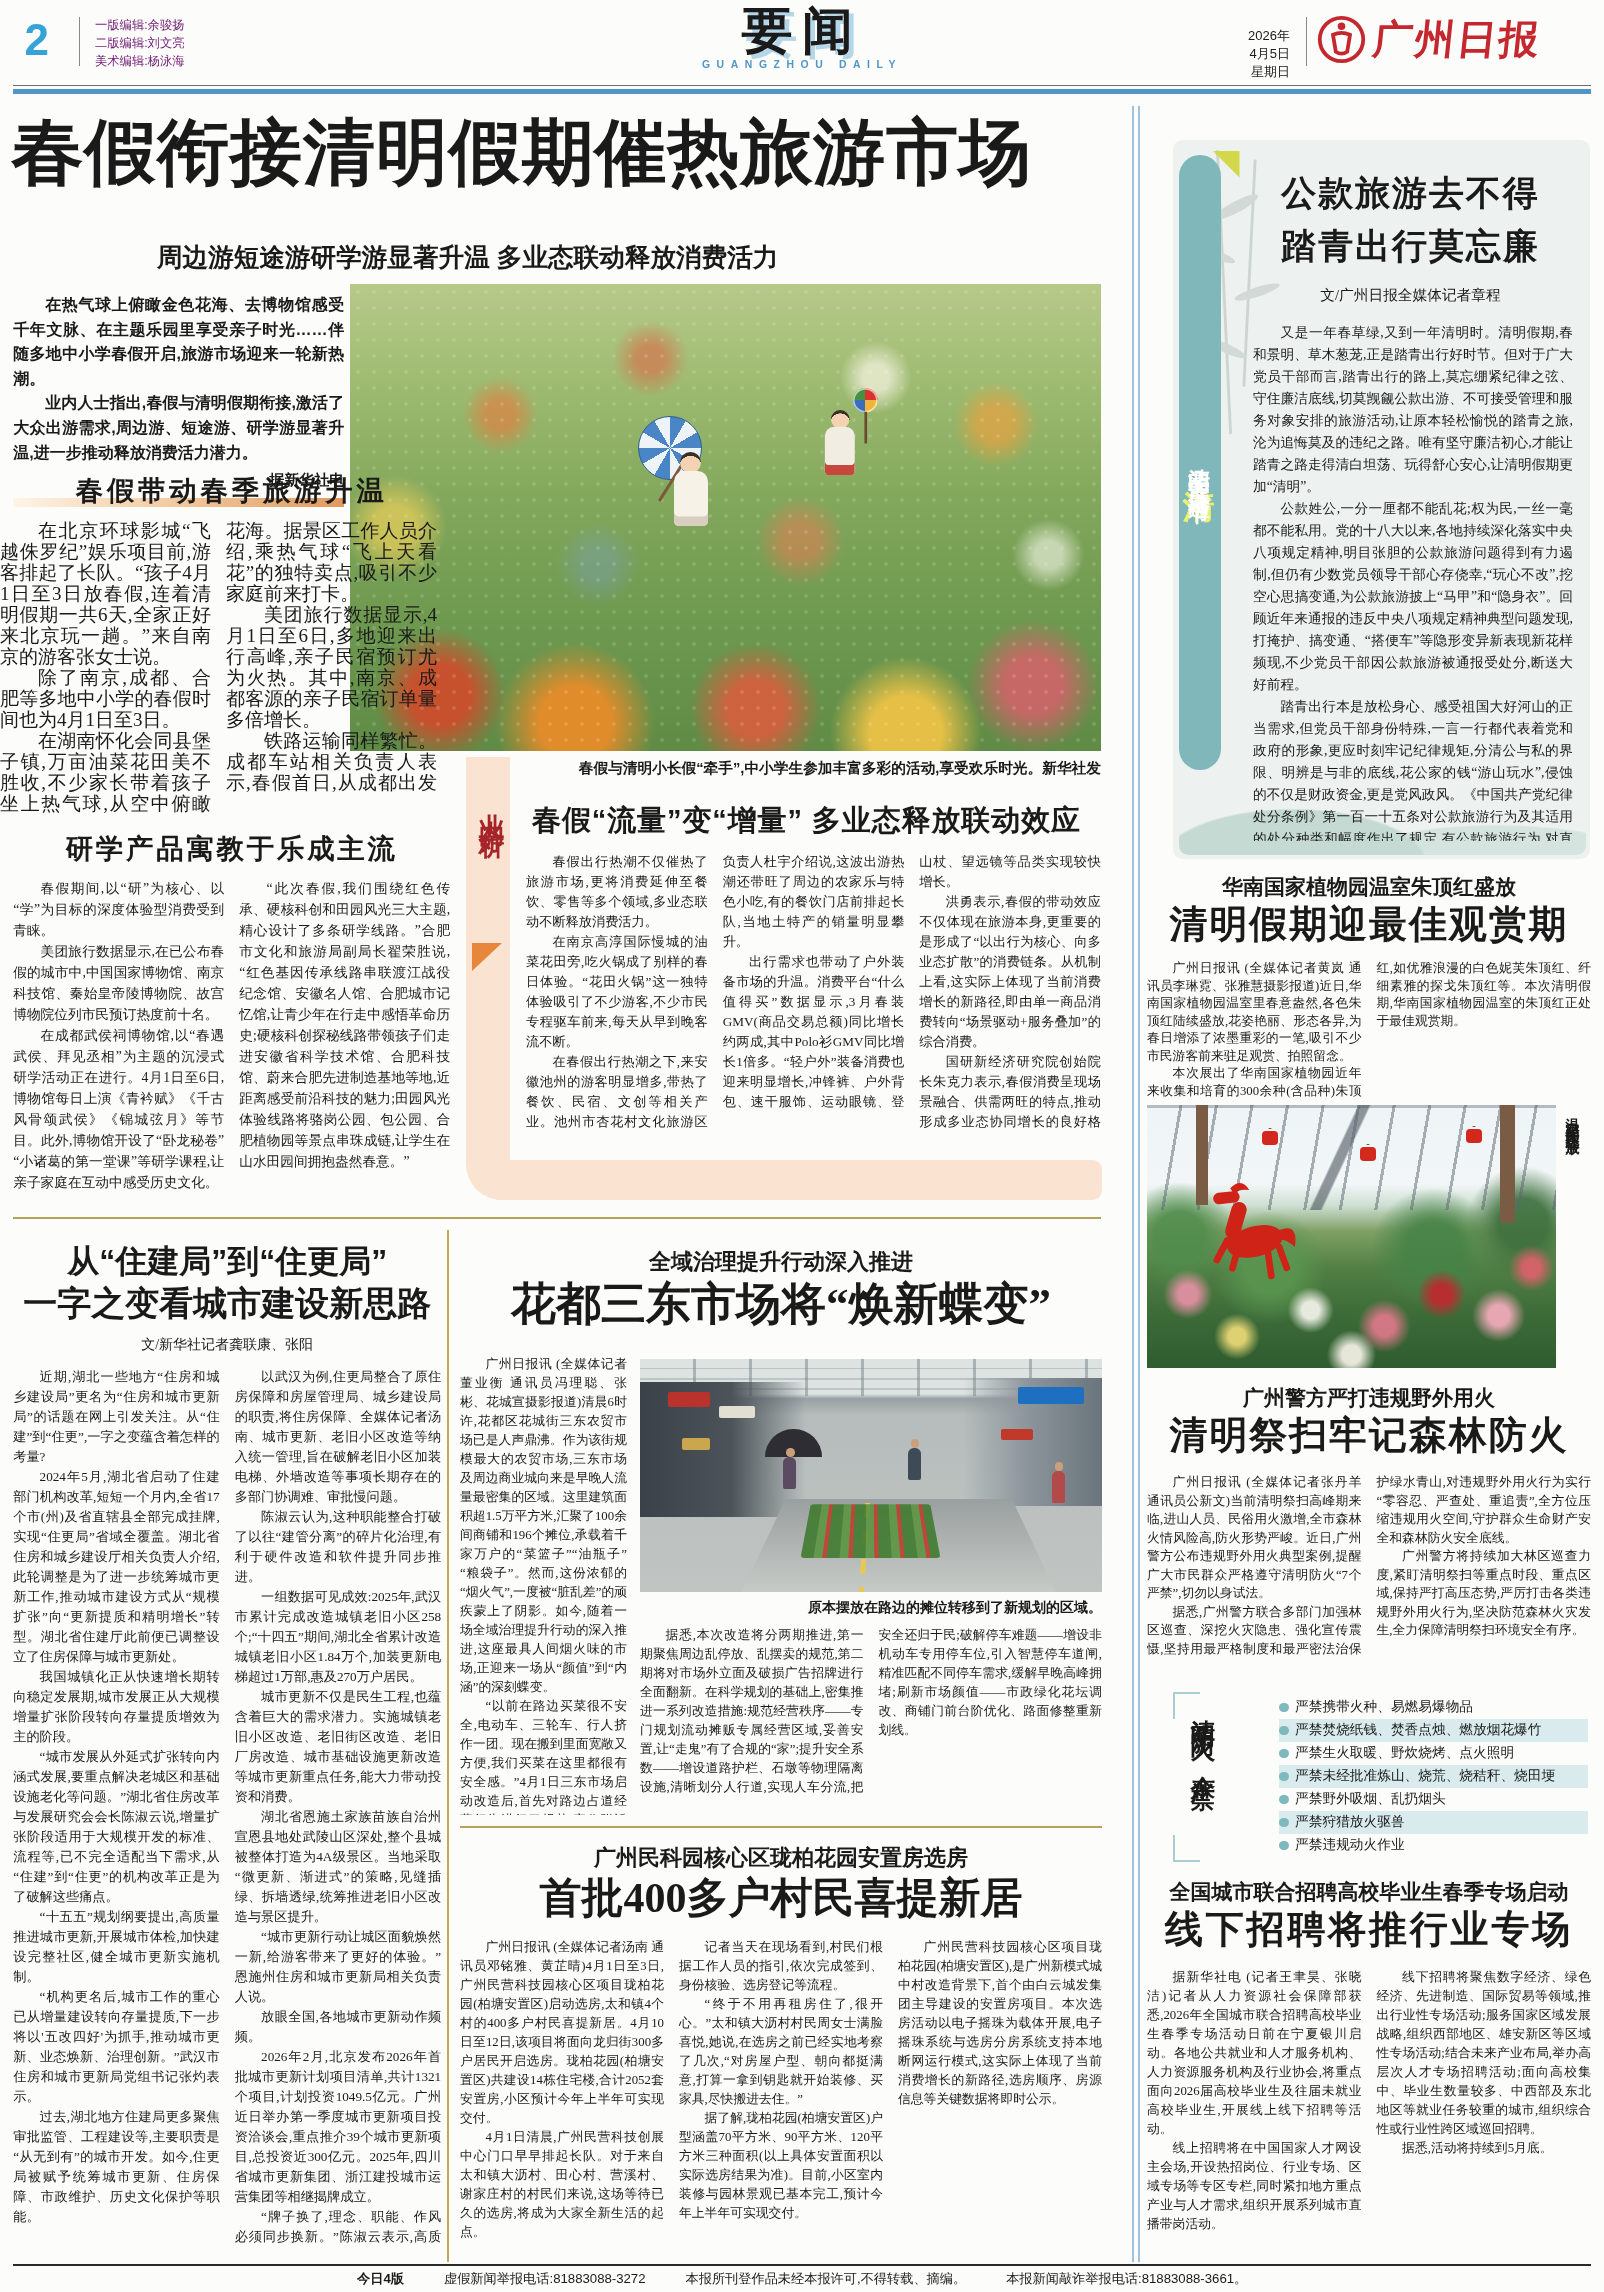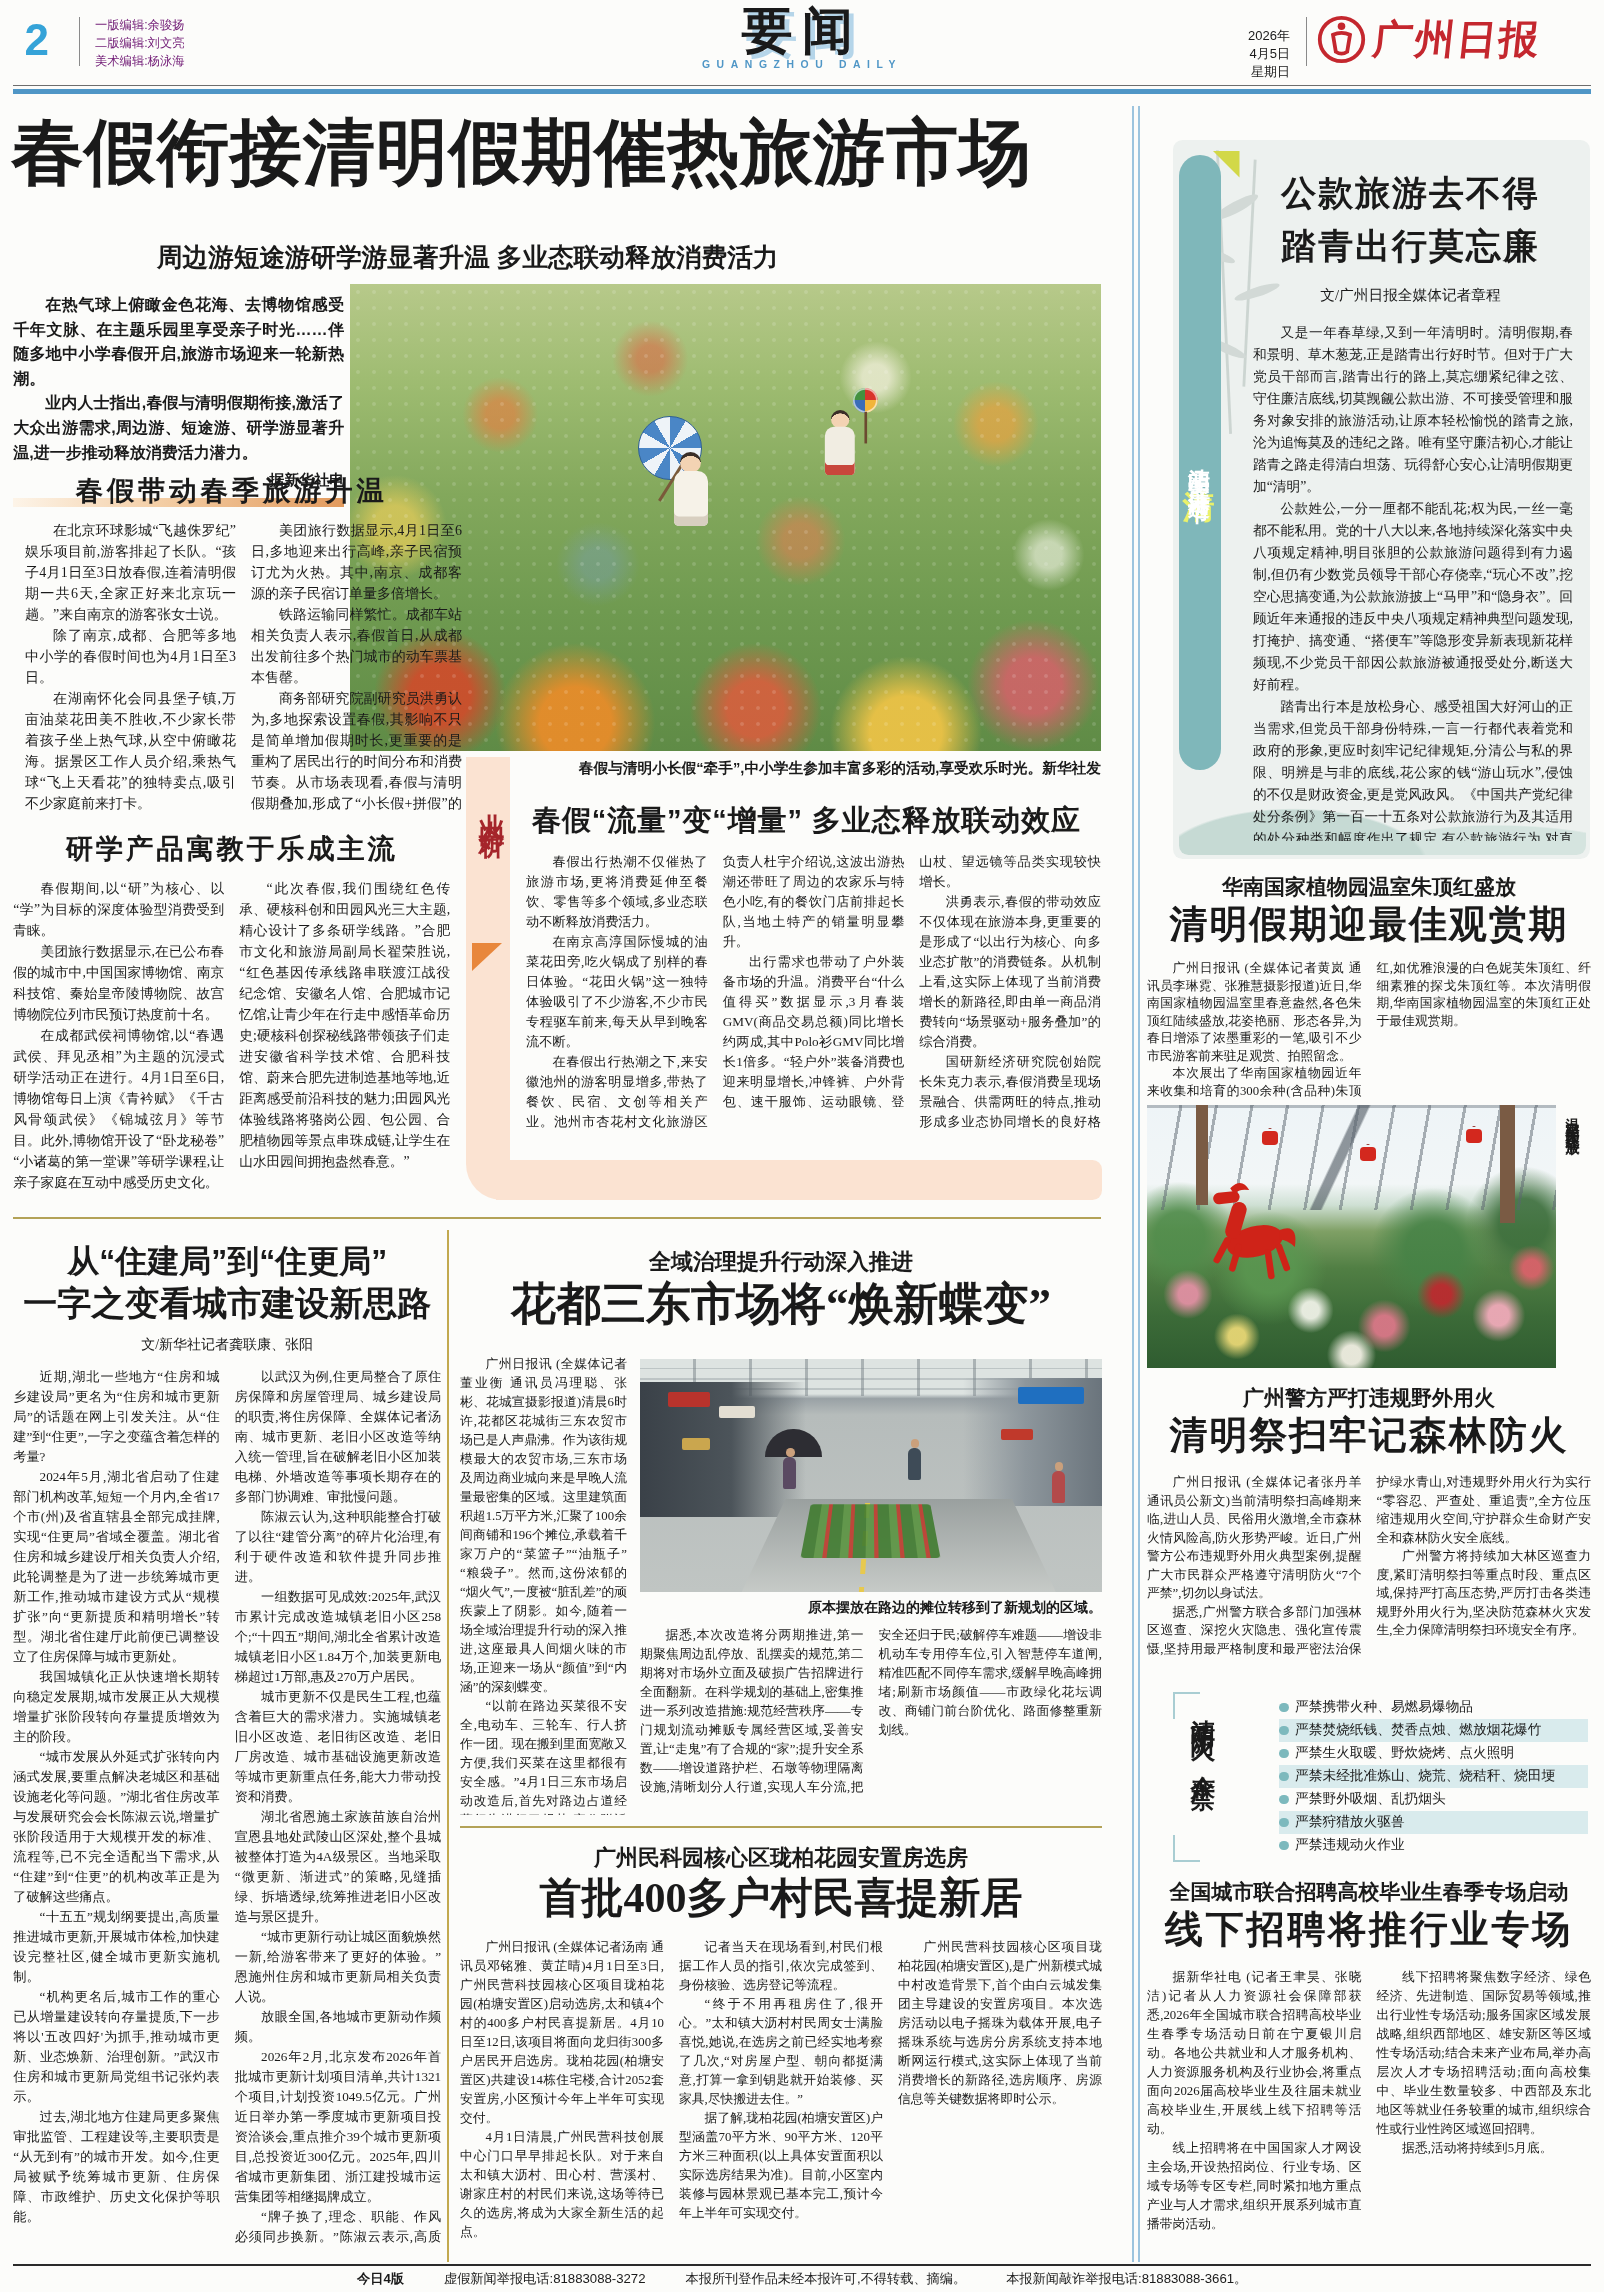--- a/index.html
+++ b/index.html
@@ -63,21 +63,21 @@
   .kid2 .pinwheel{position:absolute;left:24.6px;top:-24.6px;width:28px;height:28px;border-radius:50%;
     background:conic-gradient(#d9342b 0 90deg,#f2b53a 90deg 180deg,#3b6db8 180deg 270deg,#44913f 270deg 360deg);
     box-shadow:0 0 0 1.9px rgba(255,255,255,.6) inset;}
   .kid2 .pstick{position:absolute;left:38px;top:1.9px;width:2.8px;height:36px;background:#6b4a30;}
   .photo1-caption{left:350px;top:759px;width:751px;text-align:right;font-size:14.7px;font-weight:600;}
   
   .art-title-sans{font-weight:900;font-family:"Liberation Sans","DejaVu Sans",sans-serif;}
   .spring-title{left:13.2px;top:473px;width:437px;font-size:27.4px;letter-spacing:3.8px;}
   .colbody{column-gap:15px;column-fill:auto;overflow:hidden;text-align:justify;}
   .colbody p{text-indent:2em;}
-  .spring-body{left:25px;top:520px;width:437px;height:314px;columns:2;font-size:14px;line-height:21px;}
+  .spring-body{left:0;top:520px;width:437px;height:314px;columns:2;font-size:19px;line-height:21px;}
   .study-title{left:13.2px;top:831px;width:437px;font-size:27.4px;letter-spacing:2.8px;}
   .study-body{left:13.2px;top:878px;width:437px;height:318px;columns:2;font-size:13.7px;line-height:21px;}
   
   .ia-strip{left:466px;top:757px;width:44px;height:443px;background:#fbe3d2;border-bottom-left-radius:36px;}
   .ia-band{left:496px;top:1160px;width:606px;height:40px;background:#fbe3d2;border-radius:0 9.5px 9.5px 0;}
   .ia-label{left:466px;top:793px;width:44px;text-align:center;writing-mode:vertical-rl;text-orientation:upright;
     font-weight:900;font-size:25.6px;letter-spacing:6.6px;color:#a5252b;font-family:"Liberation Sans","DejaVu Sans",sans-serif;}
   .ia-tri{left:472px;top:943px;width:0;height:0;border-right:30px solid transparent;border-top:28px solid #e8873c;}
   .industry-title{left:511px;top:801px;width:591px;font-size:29px;letter-spacing:0.9px;}
   .industry-body{left:526px;top:852px;width:575px;height:297px;columns:3;font-size:13.2px;line-height:20px;}

